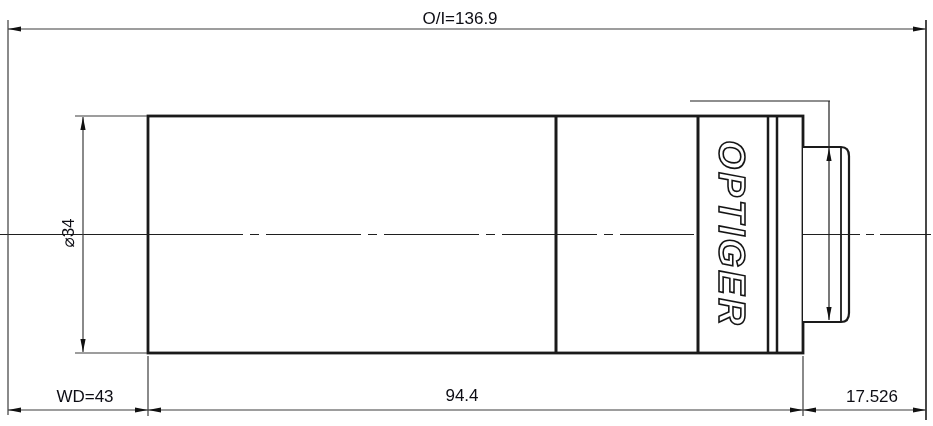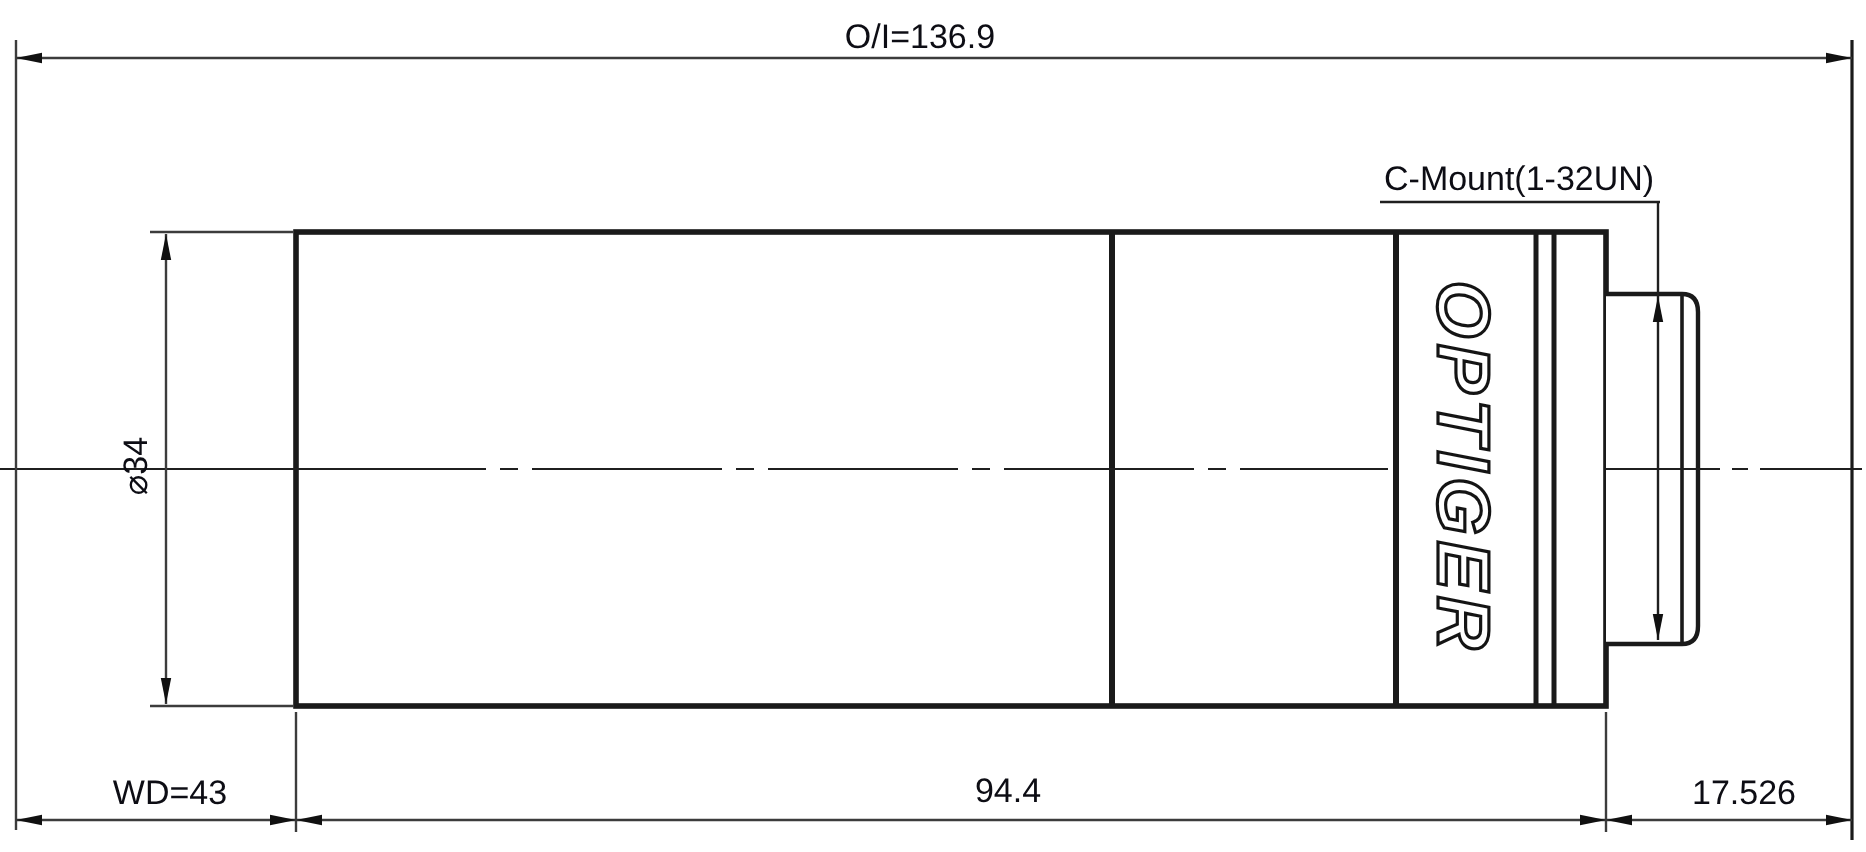--- a/index.html
+++ b/index.html
@@ -13,21 +13,21 @@
     white-space:nowrap;
   }
   .centered{transform:translateX(-50%);}
   .label-diameter{
     left:68px;top:233px;
     transform:translate(-50%,-50%) rotate(-90deg);
   }
   .label-overall{left:460px;top:10px;}
   .label-mount{left:692px;top:81px;}
   .label-wd{left:85px;top:388px;}
-  .label-barrel{left:462px;top:387px;margin-left:42px;}
+  .label-barrel{left:462px;top:387px;}
   .label-flange{left:872px;top:388px;}
   .brand{
     position:absolute;left:731px;top:234px;
     transform:translate(-50%,-50%) rotate(90deg);
     font-size:37px;font-weight:700;font-style:italic;
     letter-spacing:3px;white-space:nowrap;
     color:#ffffff;-webkit-text-stroke:1.6px #141414;
   }
 </style>
 </head>
@@ -95,21 +95,20 @@
       <line x1="829" y1="148" x2="829" y2="320"></line>
     </g>
     <g fill="#111111">
       <polygon points="829,148 826.4,161 831.6,161"></polygon>
       <polygon points="829,320 826.4,307 831.6,307"></polygon>
     </g>
   </svg>
 
   <div class="dim-text centered label-overall">O/I=136.9</div>
 
-  <div class="dim-text label-mount">C-Mount(1-32UN)</div>
 
   <div class="dim-text label-diameter">⌀34</div>
 
   <div class="dim-text centered label-wd">WD=43</div>
 
   <div class="dim-text centered label-barrel">94.4</div>
 
   <div class="dim-text centered label-flange">17.526</div>
 
   <div class="brand">OPTIGER</div>

